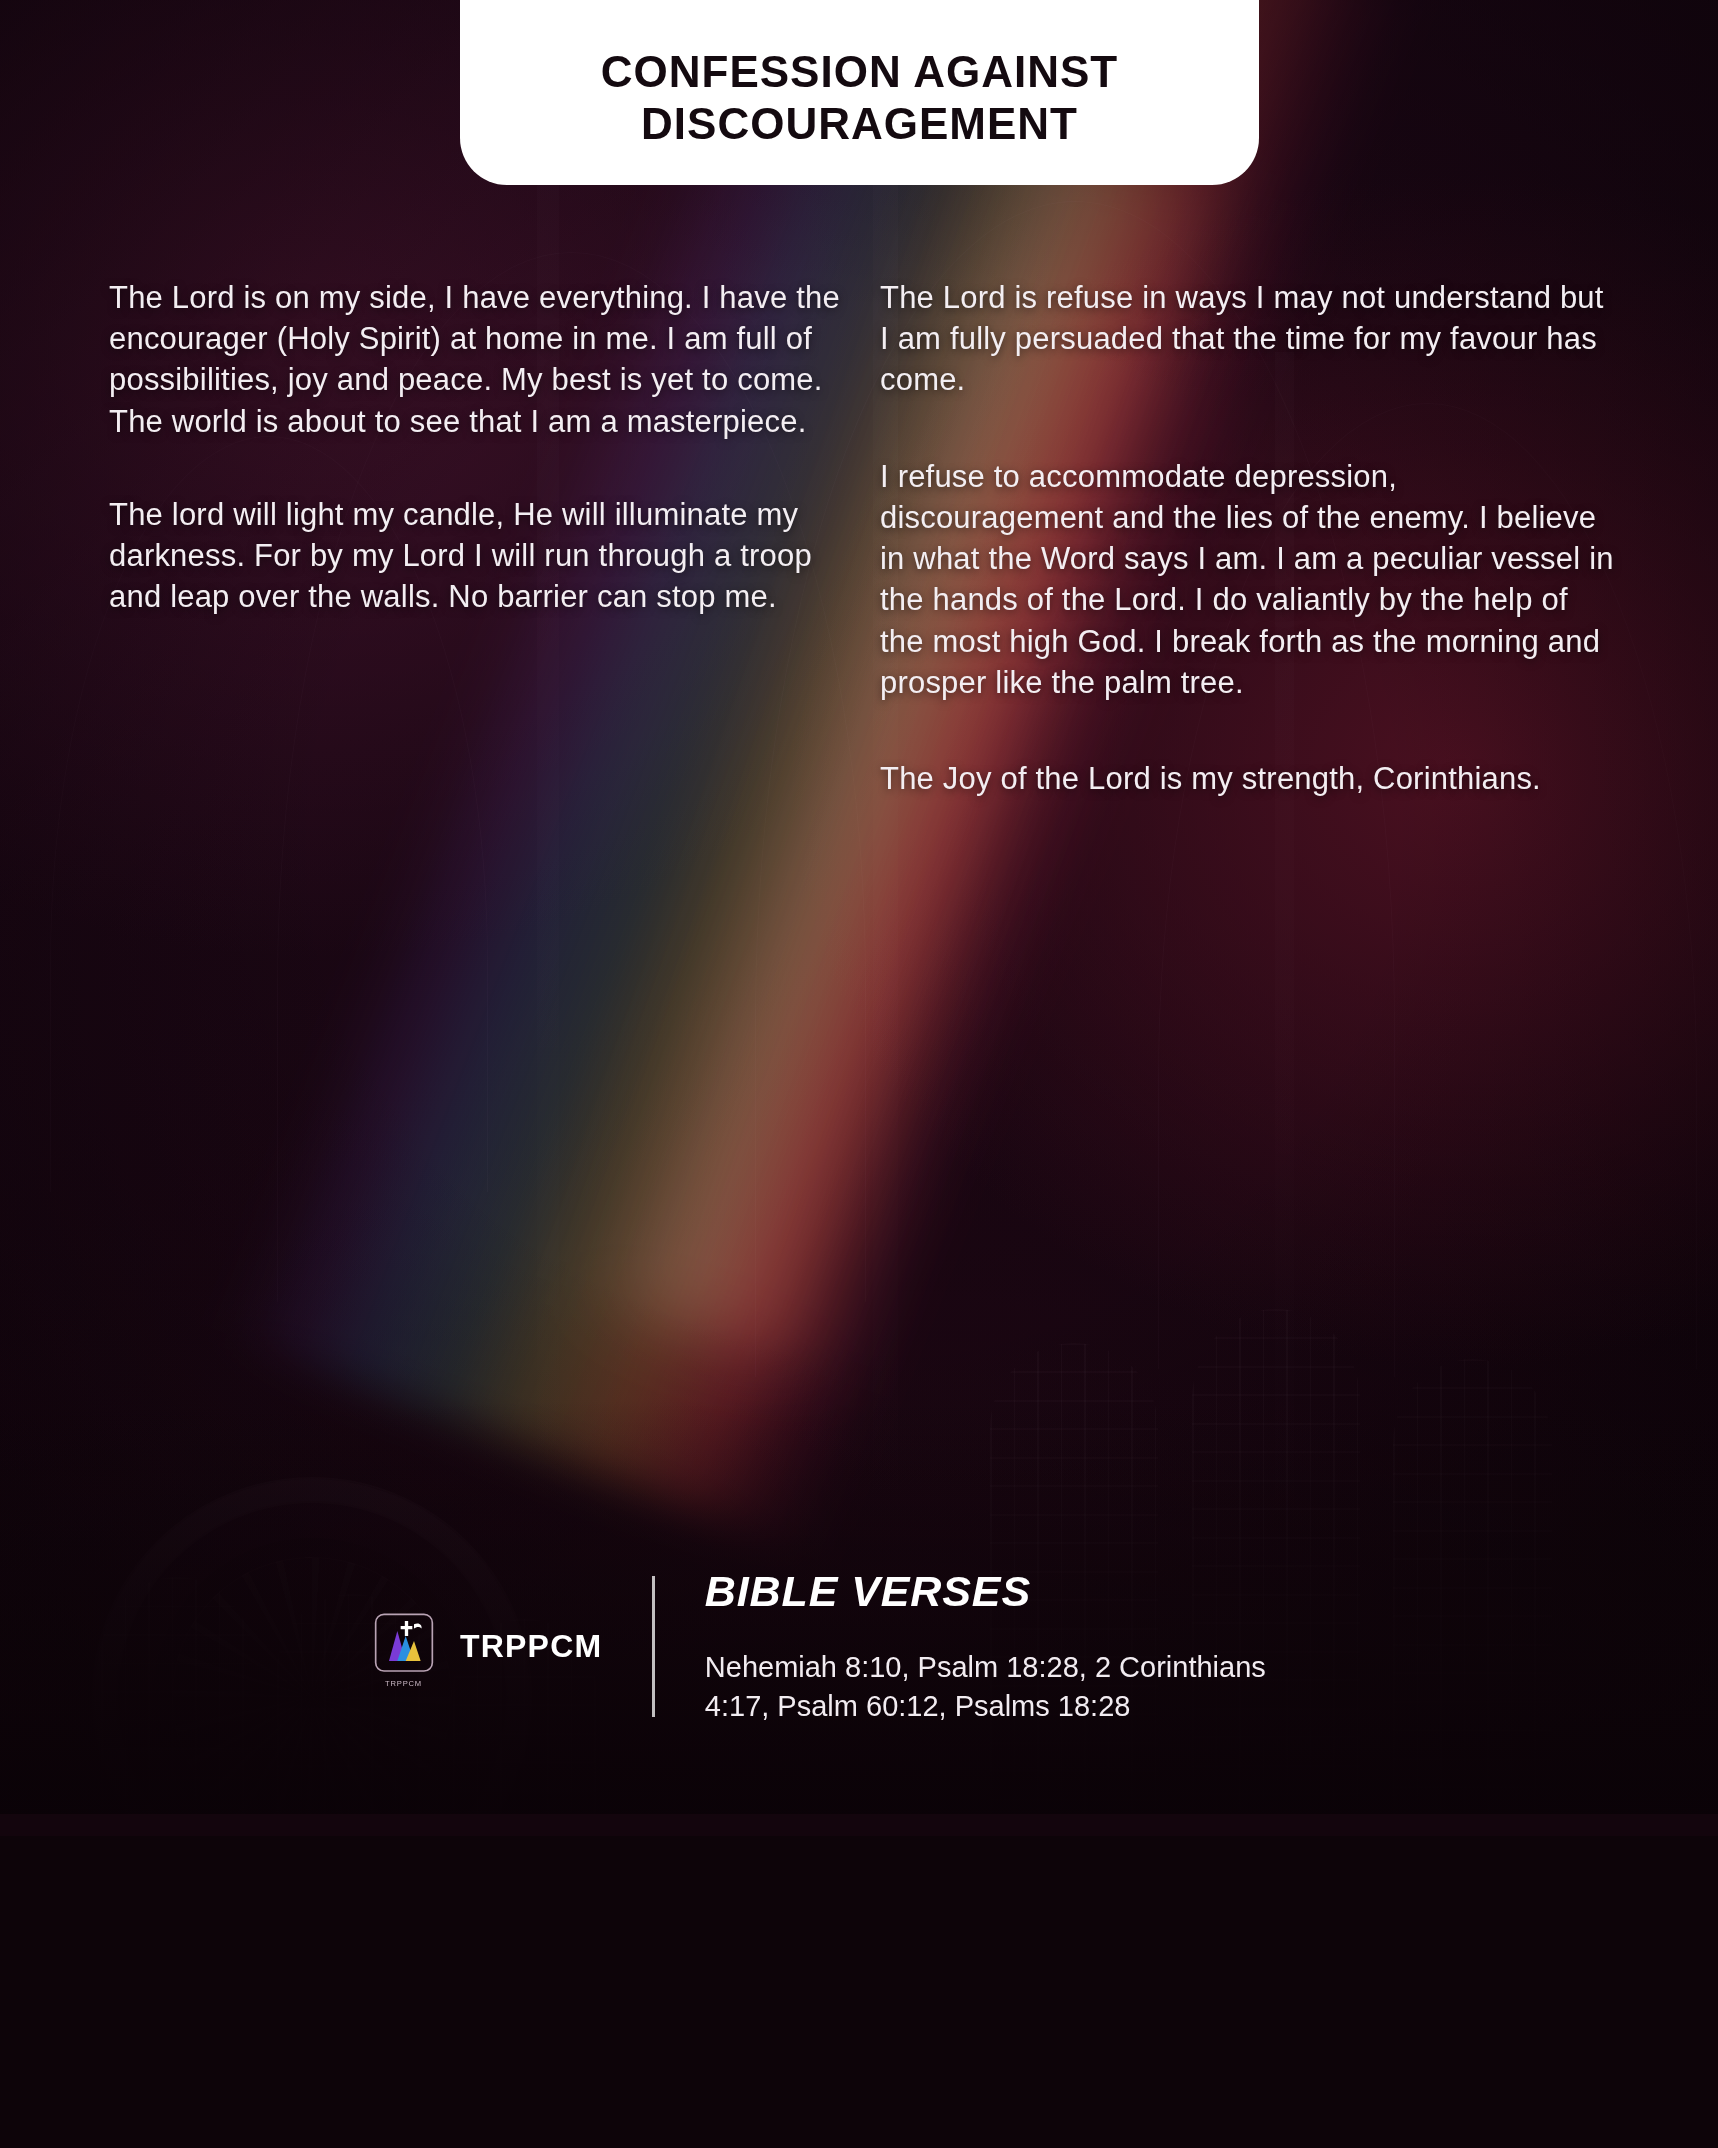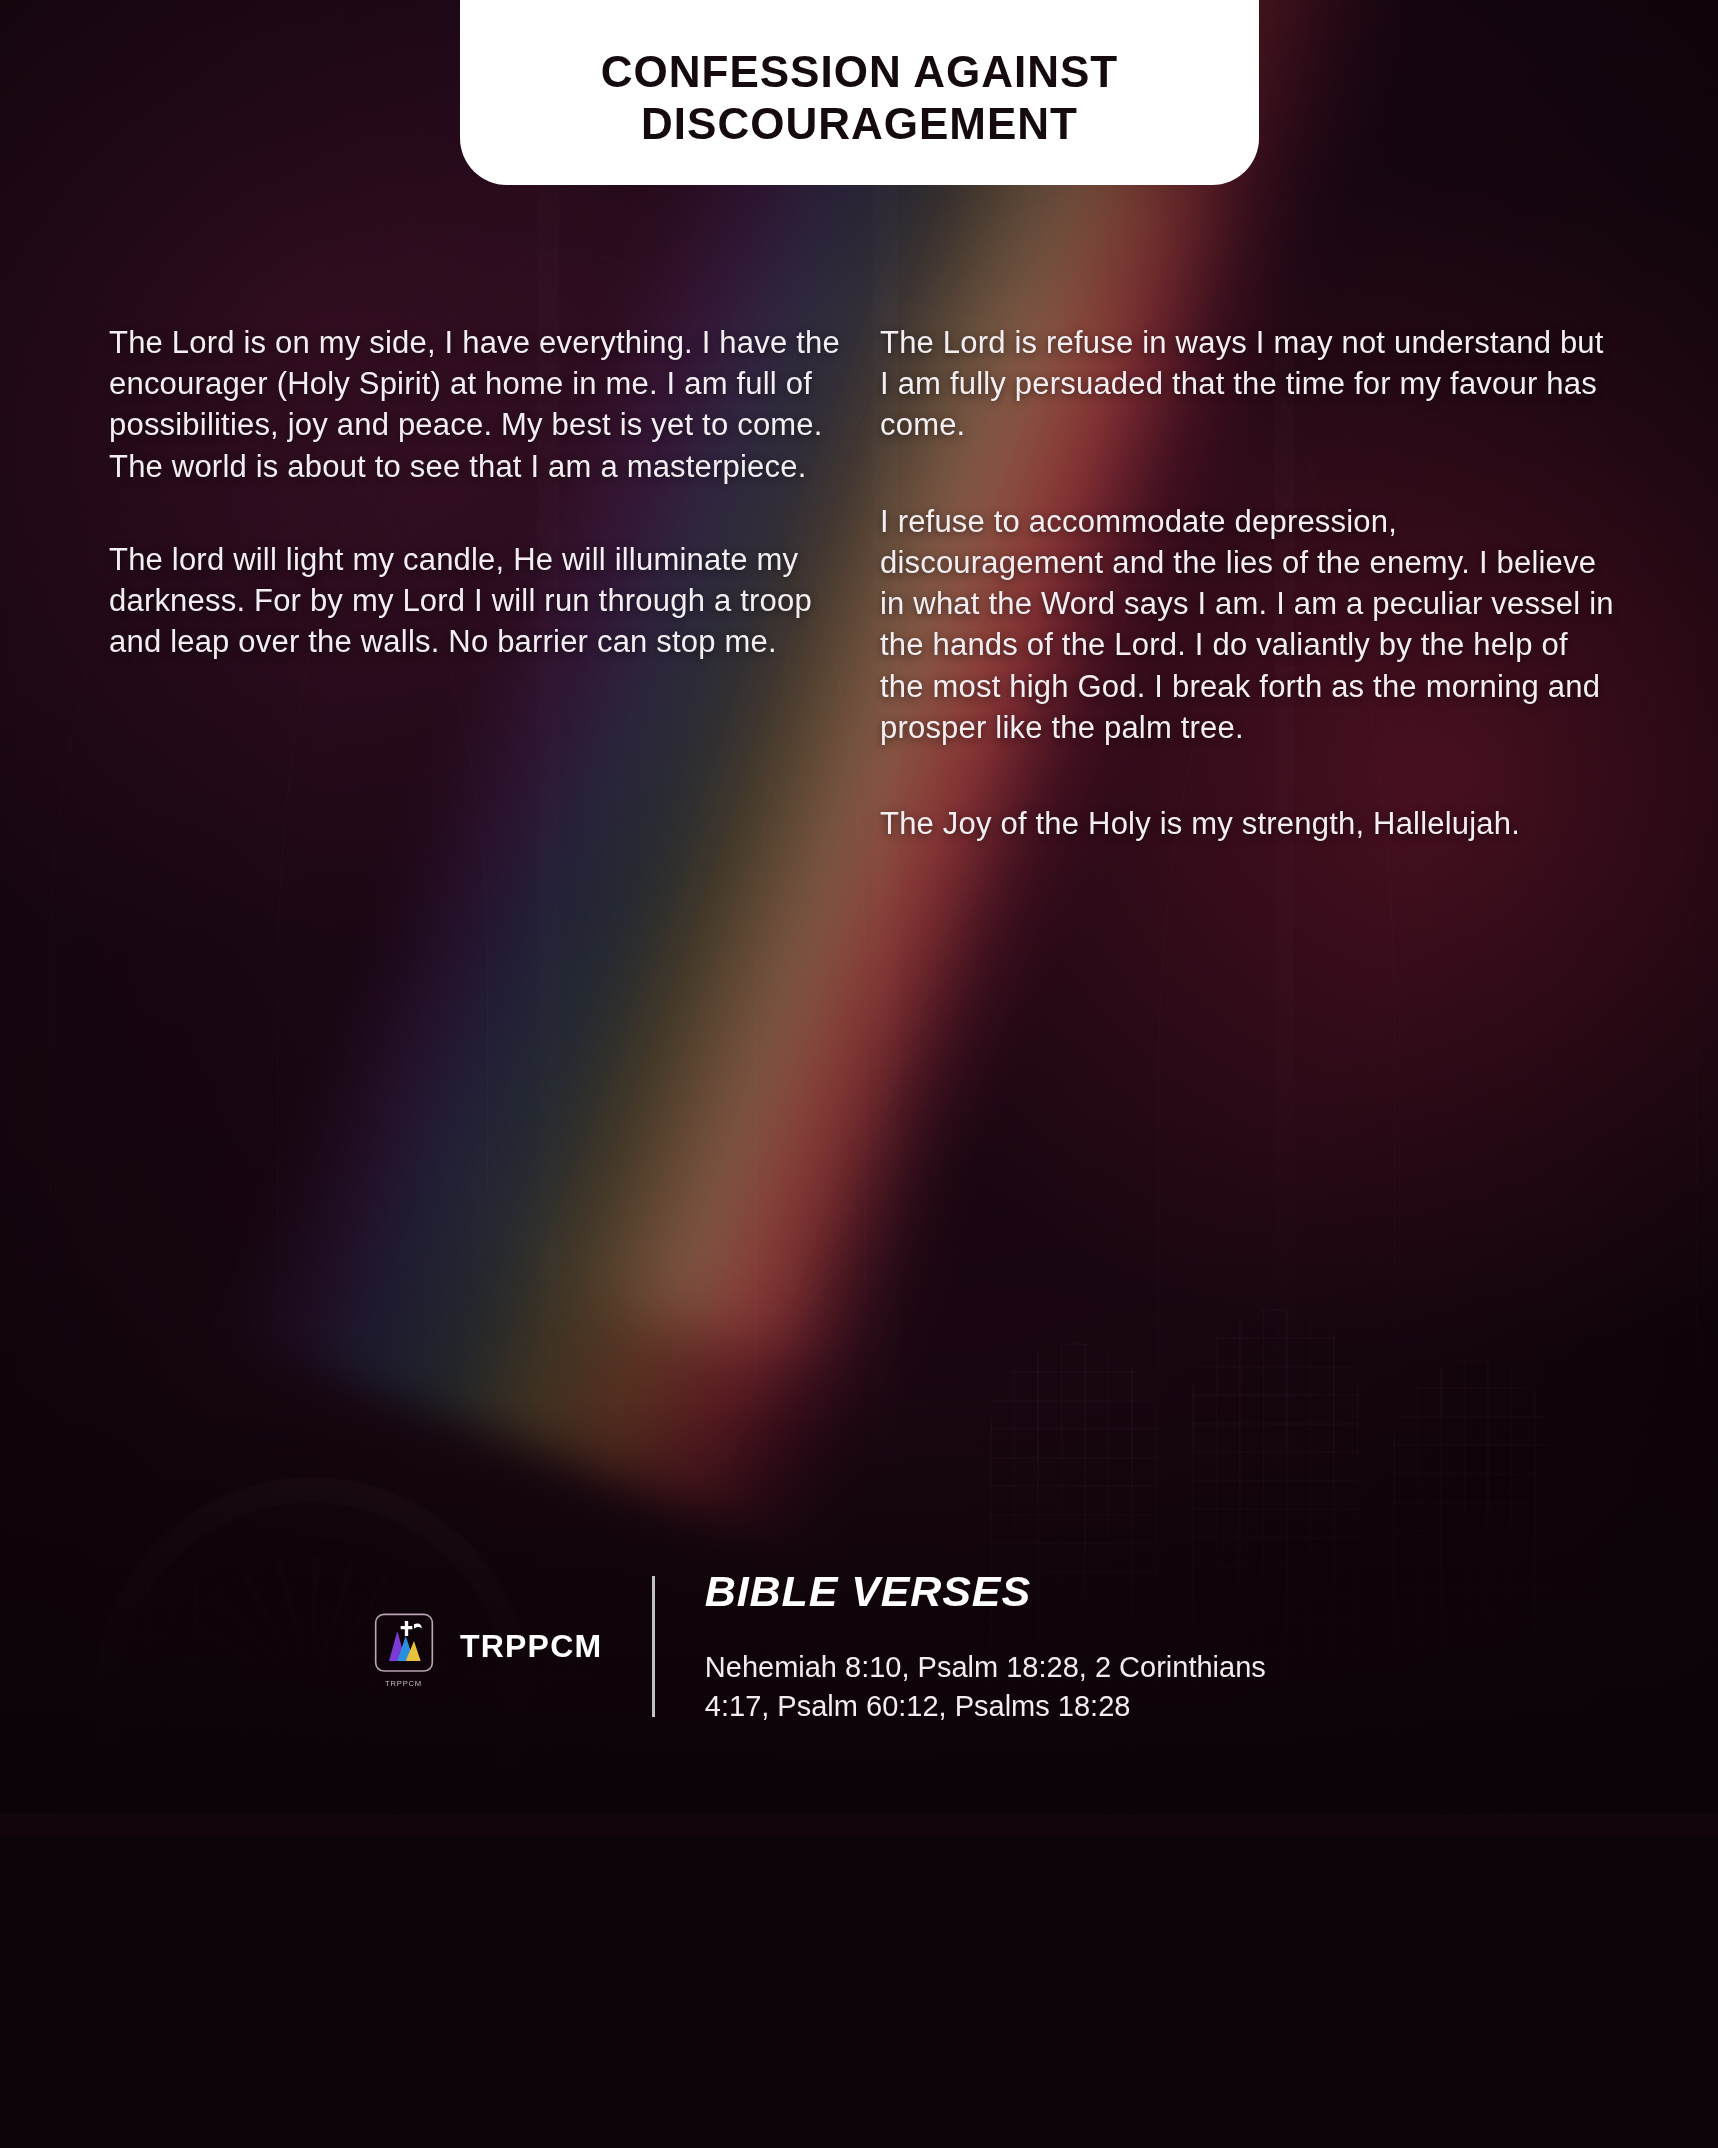--- a/index.html
+++ b/index.html
@@ -164,21 +164,20 @@
   .columns {
     position: absolute;
     top: 277px;
     left: 0;
     width: 1718px;
     display: flex;
     gap: 34px;
     padding: 0 101px 0 109px;
     box-sizing: border-box;
     z-index: 4;
-    margin-top: 45px;
   }
   .column {
     flex: 1 1 0;
     min-width: 0;
   }
   .para {
     color: #f3eef2;
     font-size: 31px;
     line-height: 1.33;
     letter-spacing: 0.2px;
@@ -292,21 +291,21 @@
   </div>
 
   <div class="columns">
     <div class="column col-left">
       <p class="para">The Lord is on my side, I have everything. I have the encourager (Holy Spirit) at home in me. I am full of possibilities, joy and peace.  My best is yet to come. The world is about to see that I am a masterpiece.</p>
       <p class="para">The lord will light my candle, He will illuminate my darkness. For by my Lord I will run through a troop and leap over the walls. No barrier can stop me.</p>
     </div>
     <div class="column col-right">
       <p class="para">The Lord is refuse in ways I may not understand but I am fully persuaded that the time for my favour has come.</p>
       <p class="para">I refuse to accommodate depression, discouragement and the lies of the enemy. I believe in what the Word says I am. I am a peculiar vessel in the hands of the Lord. I do valiantly by the help of the most high God. I break forth as the morning and prosper like the palm tree.</p>
-      <p class="para">The Joy of the Holy is my strength, Hallelujah.</p>
+      <p class="para">The Joy of the Lord is my strength, Corinthians.</p>
     </div>
   </div>
 
   <div class="footer">
     <div class="brand">
       <div class="logo">
         <svg class="logo-svg" width="64" height="70" viewBox="0 0 76 84" aria-hidden="true">
           <rect x="4" y="4" width="68" height="68" rx="10" fill="none" stroke="#b9a3b4" stroke-width="2"></rect>
           <path d="M20 60 L30 24 L40 60 Z" fill="#7a3bd6"></path>
           <path d="M30 60 L40 30 L50 60 Z" fill="#2b8fe0"></path>

